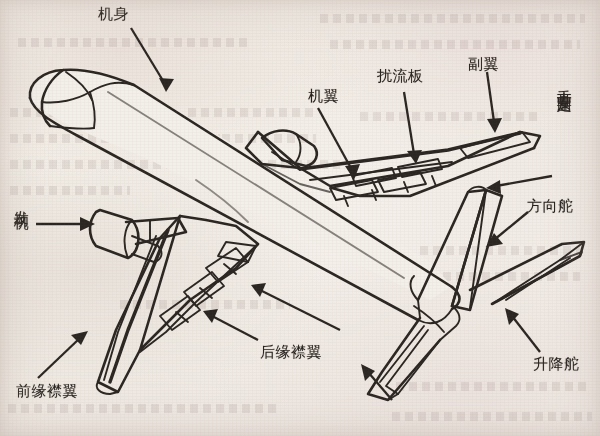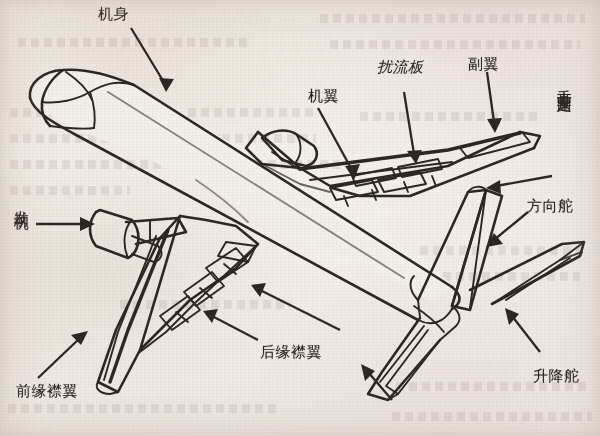--- a/index.html
+++ b/index.html
@@ -290,24 +290,24 @@
 
       <g>
         <path class="lead" d="M 36,224 L 84,224"></path>
         <polygon class="head" points="95,224 80,231 80,217"></polygon>
       </g>
     </g>
   </svg>
 
   <div class="lbl" style="left:98px;  top:6px;">机身</div>
   <div class="lbl" style="left:292px; top:88px;margin-left:16px;">机翼</div>
-  <div class="lbl" style="left:377px; top:59px;font-style:italic;">扰流板</div>
+  <div class="lbl" style="left:377px; top:68px;">扰流板</div>
   <div class="lbl" style="left:468px; top:56px;">副翼</div>
   <div class="lbl vert" style="left:556px; top:78px; height:100px;">垂直安定面</div>
   <div class="lbl" style="left:527px; top:198px;">方向舵</div>
-  <div class="lbl" style="left:533px; top:356px;margin-top:12px;">升降舵</div>
+  <div class="lbl" style="left:533px; top:356px;">升降舵</div>
   <div class="lbl" style="left:260px; top:332px;margin-top:12px;">后缘襟翼</div>
   <div class="lbl" style="left:16px;  top:383px;">前缘襟翼</div>
   <div class="lbl vert" style="left:13px;  top:199px; height:60px;">发动机</div>
 
   <div id="grain"></div>
   <div id="vignette"></div>
 </div>
 
 </body></html>

